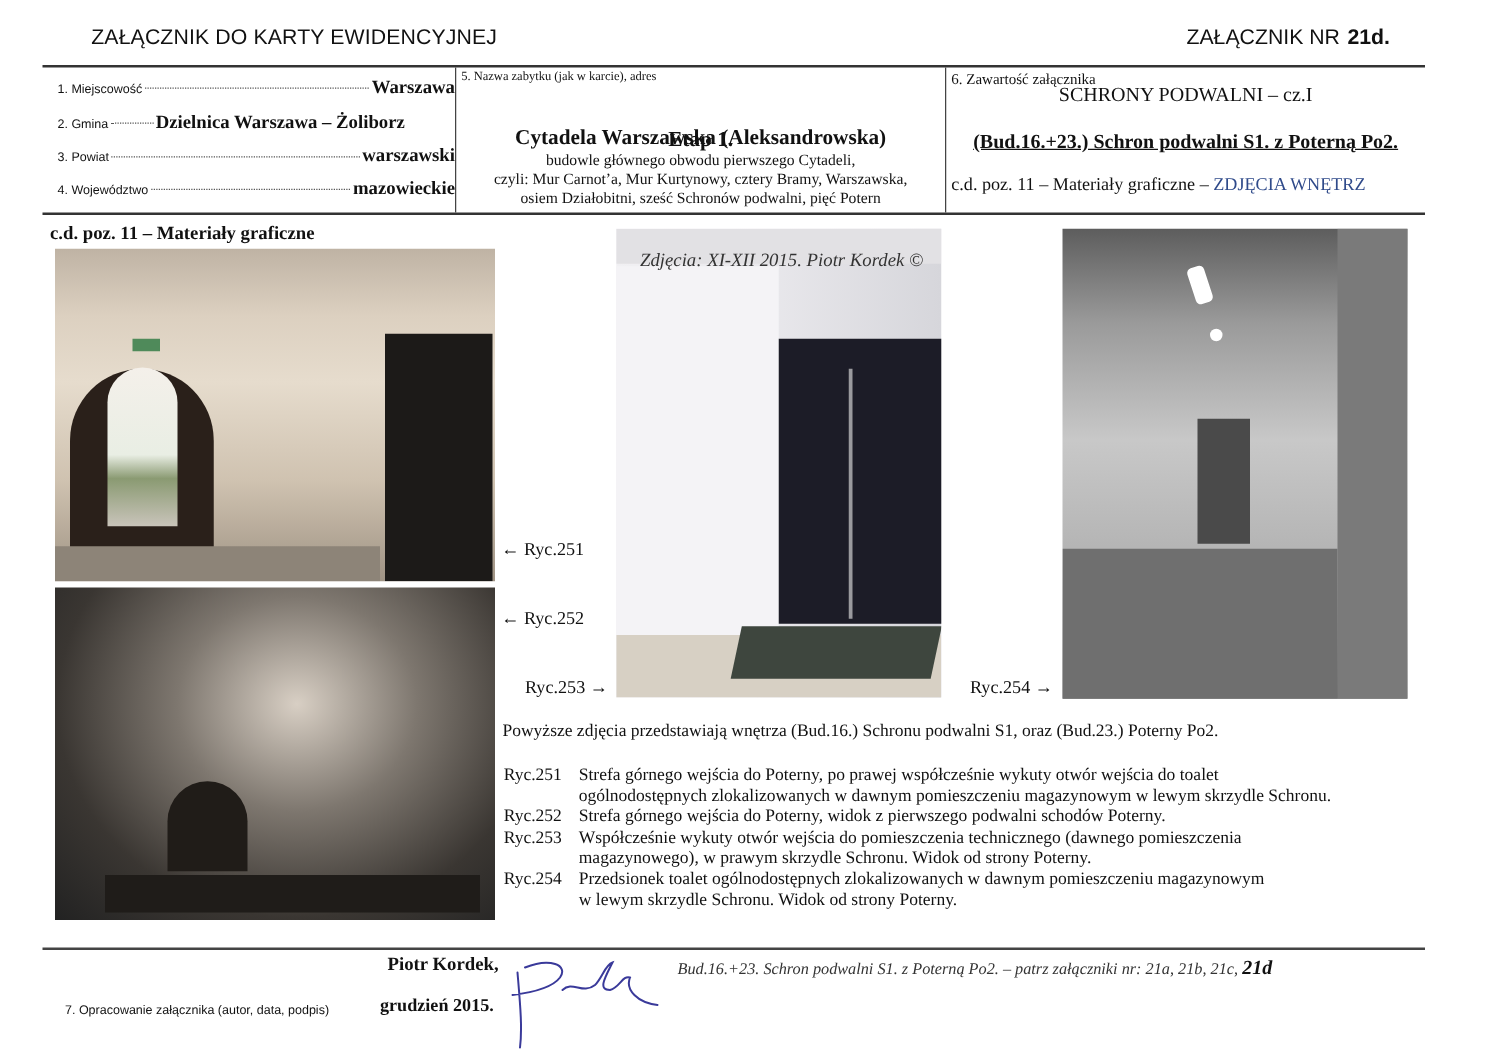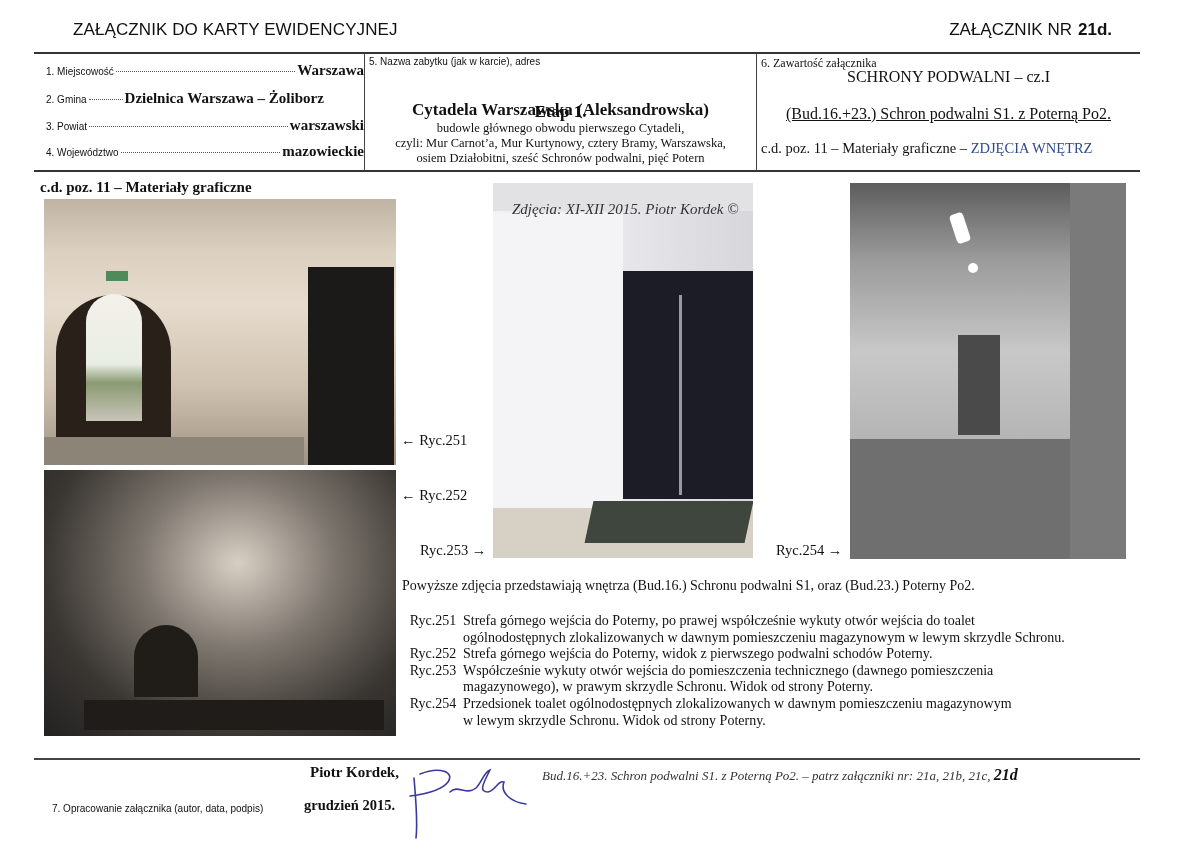--- a/index.html
+++ b/index.html
@@ -19,28 +19,28 @@
   .col { position: absolute; top: 0; bottom: 0; }
   .col1 { left: 0; width: 330px; }
   .col2 { left: 330px; width: 392px; border-left: 1.5px solid #444; }
   .col3 { left: 722px; right: 0; border-left: 1.5px solid #444; }
 
   .field-row { position: absolute; left: 12px; width: 318px; height: 22px; display: flex; align-items: baseline; }
   .field-row .lbl { font-family: "Liberation Sans", sans-serif; font-size: 10px; white-space: nowrap; }
   .field-row .dots { flex: 1; border-bottom: 1px dotted #555; margin: 0 2px; transform: translateY(-3px); min-width: 8px; }
   .field-row .val { font-weight: bold; font-size: 15px; white-space: nowrap; }
 
-  .c2-label { left: 4px; top: 2px; font-family: Liberation Sans, sans-serif; font-size: 10px; }
+  .c2-label { left: 4px; top: 2px; font-family: Liberation Serif, serif; font-size: 10px; }
   .c2-name { left: 0; right: 0; top: 28px; text-align: center; font-weight: bold; font-size: 17px; margin-top: 18px; }
   .c2-etap { left: 0; right: 0; top: 48px; text-align: center; font-weight: bold; font-size: 17px; }
   .c2-desc { left: 0; right: 0; top: 67px; text-align: center; font-size: 12.5px; line-height: 15px; }
 
   .c3-label { left: 4px; top: 2px; font-size: 12px; }
   .c3-schrony { left: 0; right: 0; top: 14px; text-align: center; font-size: 16px; }
-  .c3-bud { left: 0; right: 0; top: 51px; text-align: center; font-weight: normal; font-size: 16px; text-decoration: underline; }
+  .c3-bud { left: 0; right: 0; top: 51px; text-align: center; font-weight: bold; font-size: 16px; text-decoration: underline; }
   .c3-cd { left: 4px; top: 86px; font-size: 14.5px; }
   .c3-cd .accent { color: #2f4a8a; }
 
   .section-title { left: 40px; top: 179px; font-weight: bold; font-size: 15px; z-index: 3; }
 
   
   .photo { position: absolute; overflow: hidden; }
   .p251 { left: 44px; top: 199px; width: 352px; height: 266px;
     background: linear-gradient(180deg,#bfb3a4 0%,#dcd0c0 20%,#e6dccd 40%,#cfc2b0 70%,#9f9384 100%); }
   .p252 { left: 44px; top: 470px; width: 352px; height: 266px;
@@ -81,21 +81,21 @@
 
   .ryc-label { position: absolute; font-size: 14.5px; white-space: nowrap; }
   .ryc251 { left: 401px; top: 432px; }
   .ryc252 { left: 401px; top: 487px; }
   .ryc253 { left: 420px; top: 542px; }
   .ryc254 { left: 776px; top: 542px; }
 
   .summary { left: 402px; top: 578px; font-size: 14px; }
   .captions { left: 403px; top: 613px; font-size: 14px; line-height: 16.6px; }
   .cap { display: flex; }
-  .cap .num { width: 60px; flex: none; text-align: center; }
+  .cap .num { width: 60px; flex: none; }
   .cap .txt { white-space: nowrap; }
   .cap .txt .cont { display: block; }
 
   .footer-rule { left: 34px; top: 758px; width: 1106px; height: 0; border-top: 2px solid #444; }
   .f-label { left: 52px; top: 803px; font-family: "Liberation Sans", sans-serif; font-size: 10px; }
   .f-author { left: 310px; top: 764px; font-weight: bold; font-size: 15px; }
   .f-date { left: 304px; top: 797px; font-weight: bold; font-size: 14.5px; }
   .signature { left: 380px; top: 762px; width: 150px; height: 80px; }
   .f-ref { left: 542px; top: 766px; font-style: italic; font-size: 13px; color: #333; }
   .f-ref b { font-size: 16px; font-style: italic; font-weight: bold; color: #111; }

